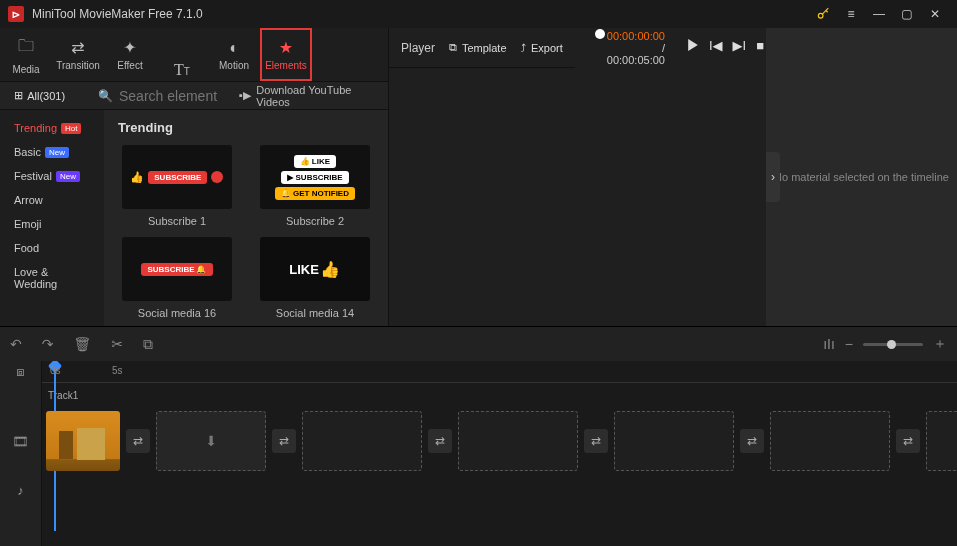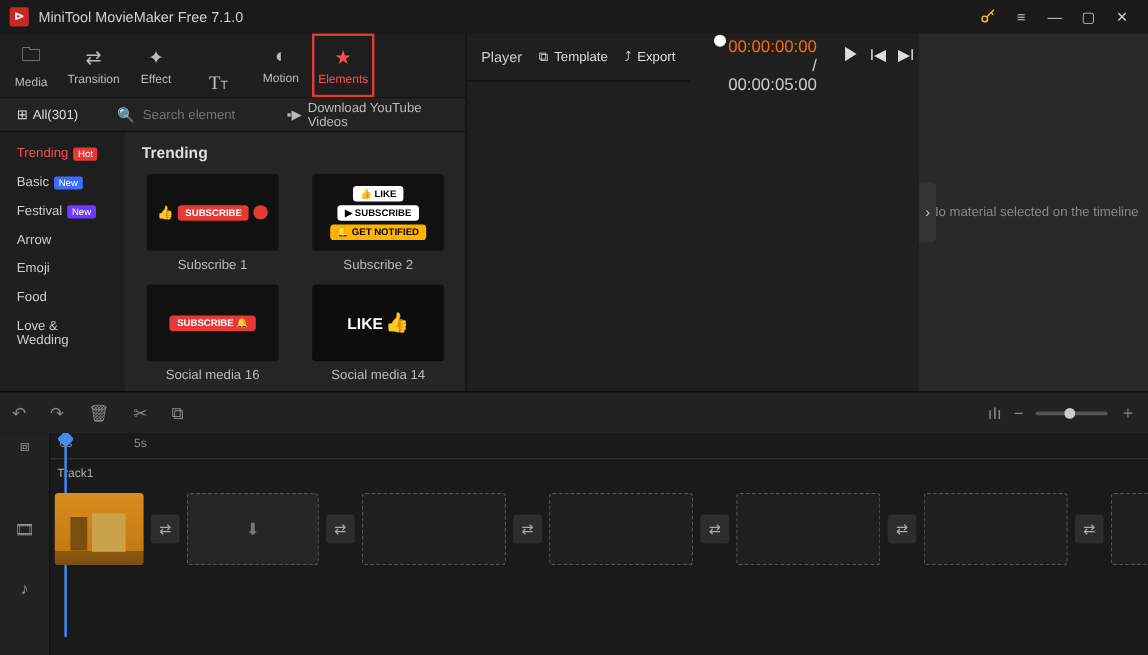--- a/index.html
+++ b/index.html
@@ -26,21 +26,21 @@
   .tool-tabs { display: flex; height: 54px; background: #1e1e1e; border-bottom:1px solid #111;}
   .tool-tab { width: 52px; display: flex; flex-direction: column; align-items: center; justify-content: center; color: #bbb; font-size: 10px; cursor: pointer; gap:3px;}
   .tool-tab.active { color: #ff4d4d; }
   .tool-tab.highlight { outline: 2px solid #e53935; outline-offset: -2px; }
   .tool-tab .ticon { font-size: 16px; }
   
   
   .subrow { height: 28px; display: flex; align-items: center; background:#232323; border-bottom:1px solid #111;}
   .sidebar-head { width: 104px; padding-left: 14px; color:#ddd; font-size:11px; display:flex; align-items:center; gap:4px;}
   .search-wrap { flex: 1; display: flex; align-items: center; gap: 6px; color:#888;}
-  .search-wrap input { background: transparent; border: none; color: #ccc; font-size: 11px; outline:none; width:120px;}
+  .search-wrap input { background: transparent; border: none; color: #ccc; font-size: 14px; outline:none; width:120px;}
   .dl-link { display:flex; align-items:center; gap:5px; padding-right:10px; color:#bbb; cursor:pointer; font-size:11px;}
   
   
   .browse { flex:1; display:flex; overflow:hidden; }
   .sidebar { width: 104px; background:#1e1e1e; overflow-y:auto; padding:6px 0; position:relative;}
   .sidebar::-webkit-scrollbar{width:6px;} .sidebar::-webkit-scrollbar-thumb{background:#444;border-radius:3px;}
   .sb-item { padding: 6px 14px; font-size: 11px; color:#ccc; cursor:pointer; display:flex; align-items:center; gap:4px;}
   .sb-item.active { color:#ff4d4d; }
   .badge { font-size:8px; padding:1px 4px; border-radius:2px; color:#fff; }
   .badge.hot { background:#e53935; } .badge.new { background:#3a6cff; } .badge.new2 { background:#6a3aff; }
@@ -65,21 +65,21 @@
   .preview { flex:1; display:flex; align-items:center; justify-content:center; background:#000; margin:4px 4px 0 4px; position:relative;}
   .preview .scene { width:100%; height:100%; background:linear-gradient(180deg,#d98c1e 0%,#c47a14 80%,#8a5a10 81%,#7a4e0e 100%); position:relative; overflow:hidden;}
   .door { position:absolute; left:20%; top:28%; width:50px; height:90px; background:#7a4e0e; border:3px solid #5a3808;}
   .panel { position:absolute; left:34%; top:22%; width:90px; height:100px; background:#caa24a; border:2px solid #8a5a10;}
   .person { position:absolute; right:14%; bottom:12%; width:18px; height:50px; }
   .person .body{ width:100%; height:100%; background:#e8e6e0; border-radius:6px 6px 0 0;}
   .shadow { position:absolute; right:10%; bottom:10%; width:30px; height:6px; background:rgba(0,0,0,.4); border-radius:50%;}
   .seekbar-row { padding:4px 12px 0 12px;}
   .seekbar { height:4px; background:#444; border-radius:2px; position:relative;}
   .seekhead { position:absolute; left:0; top:-3px; width:10px; height:10px; background:#fff; border-radius:50%;}
-  .time-row { text-align:right; padding:2px 12px 0 0; font-size:14px;}
+  .time-row { text-align:right; padding:2px 12px 0 0; font-size:11px;}
   .time-cur { color:#ff6a00;}
   .time-total { color:#ccc;}
   .controls-row { height:34px; display:flex; align-items:center; padding:0 10px; gap:10px;}
   .ctrl { color:#ddd; cursor:pointer; font-size:13px; display:flex; align-items:center;}
   .volbar { width:70px; height:3px; background:#555; position:relative; border-radius:2px;}
   .volbar .fill{ position:absolute; left:0; top:0; height:100%; width:70%; background:#ddd; border-radius:2px;}
   .volbar .knob{ position:absolute; left:70%; top:-3px; width:9px; height:9px; background:#fff; border-radius:50%;}
   .ratio-sel { margin-left:auto; background:#2a2a2a; border:1px solid #444; color:#ccc; font-size:11px; padding:2px 16px 2px 8px; border-radius:2px; position:relative; cursor:pointer;}
   .ratio-sel::after{content:"▾"; position:absolute; right:4px; top:2px; font-size:9px;}
   

